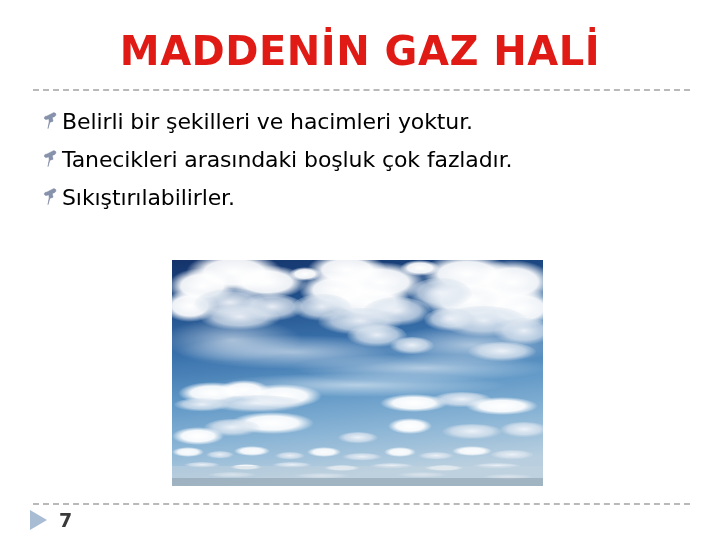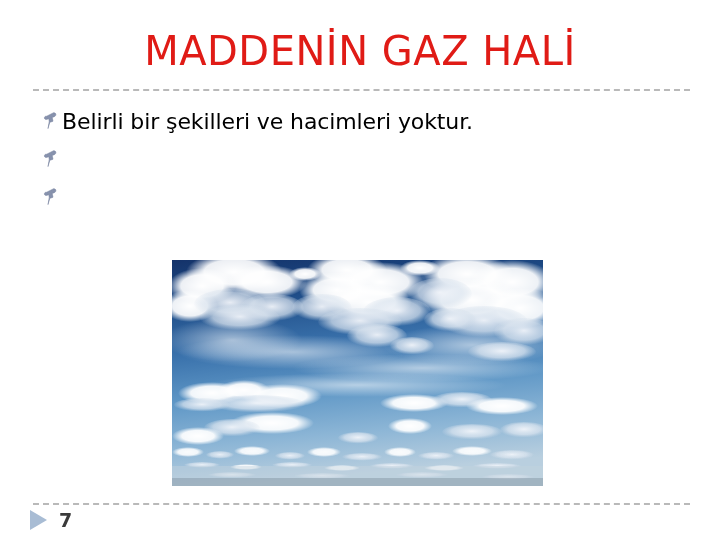--- a/index.html
+++ b/index.html
@@ -26,21 +26,21 @@
   
   #title {
     position: absolute;
     left: 0;
     top: 28px;
     width: 720px;
     text-align: center;
     color: #e01b16;
     font-family: "DejaVu Sans", sans-serif;
     font-size: 40px;
-    font-weight: 400;
+    font-weight: 700;
     letter-spacing: 0.5px;
     line-height: 46px;
     white-space: nowrap;
   }
 
   
   .dash-rule {
     position: absolute;
     left: 33px;
     width: 657px;
@@ -142,31 +142,33 @@
 
     <div class="bullet-row">
       <span class="bullet-marker">
         <svg width="22" height="24" viewBox="0 0 22 24">
           <g fill="#8792ad" stroke="#6f7b99" stroke-width="0.5">
             <path d="M12.6 4.2 C13.6 3.4 15.0 3.6 15.6 4.6 C16.2 5.6 15.8 6.9 14.7 7.4 L12.2 8.6 L13.0 12.2 L9.3 13.6 L8.9 9.8 L6.3 10.4 C5.2 10.6 4.3 9.8 4.4 8.7 C4.5 7.6 5.6 6.9 6.7 7.2 Z"></path>
             <path d="M9.1 13.4 L8.0 19.6 L9.6 13.9 Z"></path>
           </g>
         </svg>
       </span>
+      <span class="bullet-text">Tanecikleri arasındaki boşluk çok fazladır.</span>
     </div>
 
     <div class="bullet-row">
       <span class="bullet-marker">
         <svg width="22" height="24" viewBox="0 0 22 24">
           <g fill="#8792ad" stroke="#6f7b99" stroke-width="0.5">
             <path d="M12.6 4.2 C13.6 3.4 15.0 3.6 15.6 4.6 C16.2 5.6 15.8 6.9 14.7 7.4 L12.2 8.6 L13.0 12.2 L9.3 13.6 L8.9 9.8 L6.3 10.4 C5.2 10.6 4.3 9.8 4.4 8.7 C4.5 7.6 5.6 6.9 6.7 7.2 Z"></path>
             <path d="M9.1 13.4 L8.0 19.6 L9.6 13.9 Z"></path>
           </g>
         </svg>
       </span>
+      <span class="bullet-text">Sıkıştırılabilirler.</span>
     </div>
 
 
   </div>
 
   <div id="photo">
     <svg width="371" height="226" viewBox="0 0 371 226">
       <defs>
         <linearGradient id="skyGrad" x1="0" y1="0" x2="0.15" y2="1">
           <stop offset="0%" stop-color="#14336a"></stop>

